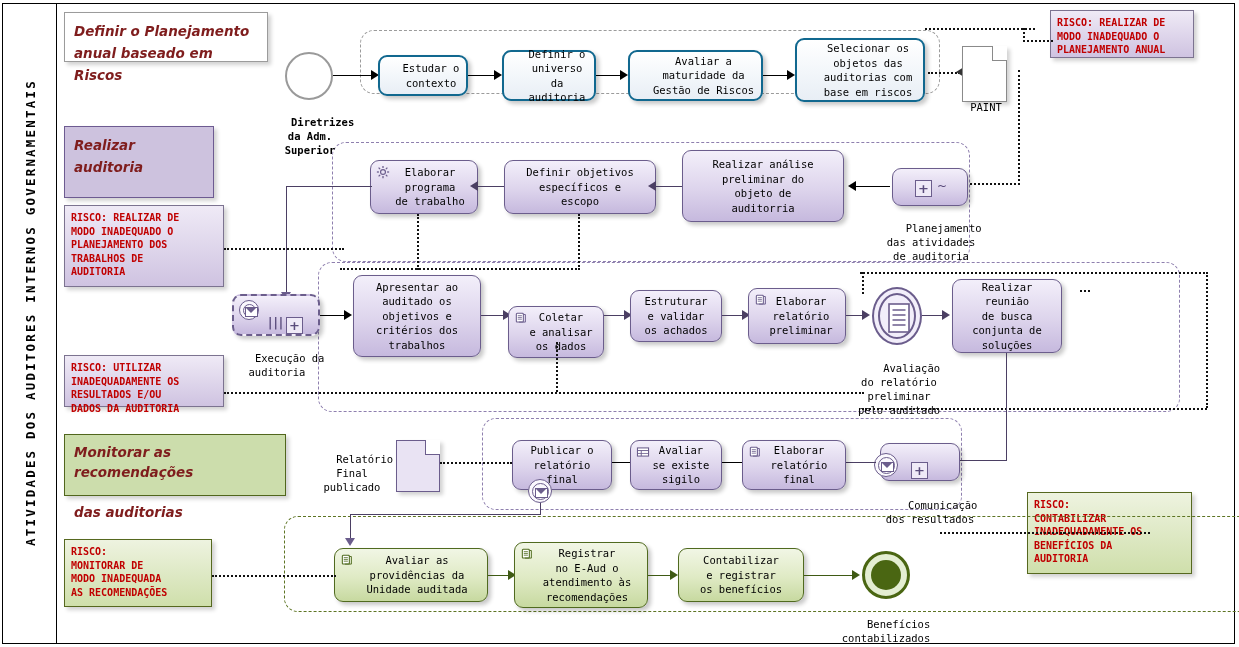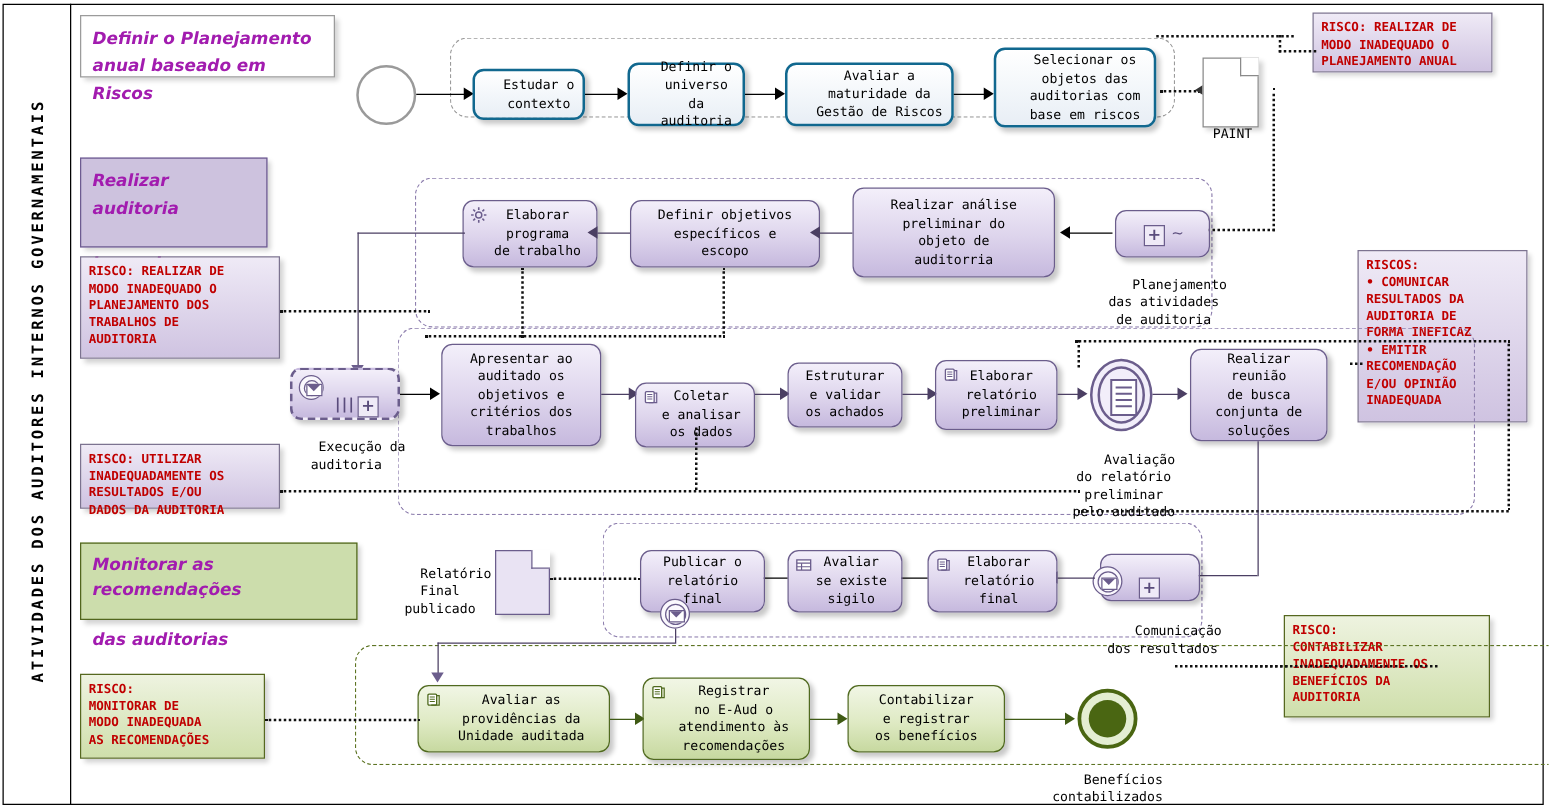--- a/index.html
+++ b/index.html
@@ -8,21 +8,21 @@
 
   .frame{position:absolute;left:2px;top:3px;width:1233px;height:641px;border:1.5px solid #000;box-sizing:border-box;}
   .lane-div{position:absolute;left:56px;top:3px;width:0;height:641px;border-left:1.5px solid #000;}
 
   .vtitle{position:absolute;left:-280px;top:305px;width:620px;transform:rotate(-90deg);
           text-align:center;font-family:"DejaVu Sans Mono",monospace;font-weight:bold;
           font-size:12.5px;letter-spacing:2.2px;color:#000;}
 
   
   .hdr{position:absolute;box-sizing:border-box;font-family:"DejaVu Sans",sans-serif;
-       font-weight:bold;font-style:italic;font-size:13.5px;color:#a21caf;line-height:22px;
+       font-weight:bold;font-style:italic;font-size:13.5px;color:#7f1d1d;line-height:22px;
        padding:7px 8px 7px 9px;box-shadow:3px 3px 4px rgba(0,0,0,.18);}
   .hdr.white{background:#ffffff;border:1px solid #9b9b9b;}
   .hdr.purple{background:#cdc2de;border:1px solid #6d5b91;}
   .hdr.green{background:#ccddac;border:1px solid #51661d;}
 
   
   .risk{position:absolute;box-sizing:border-box;font-family:"DejaVu Sans Mono",monospace;
         font-weight:bold;font-size:10px;line-height:13.5px;color:#c00000;padding:5px 6px;
         box-shadow:3px 3px 4px rgba(0,0,0,.18);}
   .risk.purple{background:linear-gradient(180deg,#efeaf6 0%,#cfc3e1 100%);border:1px solid #7c7390;}
@@ -137,31 +137,20 @@
     <span class="bl">AUDITORIA</span>
   </div>
 
   <div class="risk purple" style="left:64px;top:355px;width:160px;height:52px;">
     <span class="bl">RISCO: UTILIZAR</span>
     <span class="bl">INADEQUADAMENTE OS</span>
     <span class="bl">RESULTADOS E/OU</span>
     <span class="bl">DADOS DA AUDITORIA</span>
   </div>
 
-  <div class="risk purple" style="left:1086px;top:200px;width:136px;height:138px;">
-    <span class="bl">RISCOS:</span>
-    <span class="bl">• COMUNICAR</span>
-    <span class="bl">RESULTADOS DA</span>
-    <span class="bl">AUDITORIA DE</span>
-    <span class="bl">FORMA INEFICAZ</span>
-    <span class="bl">• EMITIR</span>
-    <span class="bl">RECOMENDAÇÃO</span>
-    <span class="bl">E/OU OPINIÃO</span>
-    <span class="bl">INADEQUADA</span>
-  </div>
 
   <div class="risk green" style="left:64px;top:539px;width:148px;height:68px;">
     <span class="bl">RISCO:</span>
     <span class="bl">MONITORAR DE</span>
     <span class="bl">MODO INADEQUADA</span>
     <span class="bl">AS RECOMENDAÇÕES</span>
   </div>
 
   <div class="risk green" style="left:1027px;top:492px;width:165px;height:82px;">
     <span class="bl">RISCO:</span>
@@ -171,20 +160,25 @@
     <span class="bl">AUDITORIA</span>
   </div>
 
   <div class="grp purple" style="left:360px;top:30px;width:580px;height:64px;border-color:#9b9b9b;"></div>
   <div class="grp purple" style="left:332px;top:142px;width:638px;height:120px;"></div>
   <div class="grp purple" style="left:318px;top:262px;width:862px;height:150px;"></div>
   <div class="grp purple" style="left:482px;top:418px;width:480px;height:92px;"></div>
   <div class="grp green" style="left:284px;top:516px;width:978px;height:96px;"></div>
 
   <div class="ev start" style="left:285px;top:52px;width:48px;height:48px;"></div>
+  <div class="cap b" style="left:257px;top:101px;width:106px;">
+    <span style="white-space:pre-line;">Diretrizes
+da Adm.
+Superior</span>
+  </div>
 
   <div class="ln h blk" style="left:333px;top:75px;width:42px;"></div>
   <div class="arw rblk" style="left:371px;top:70px;"></div>
 
   <div class="task blue" style="left:378px;top:55px;width:90px;height:41px;">
     <span class="txt" style="white-space:pre-line;">Estudar o
 contexto</span>
   </div>
   <div class="ln h blk" style="left:468px;top:75px;width:30px;"></div>
   <div class="arw rblk" style="left:494px;top:70px;"></div>

